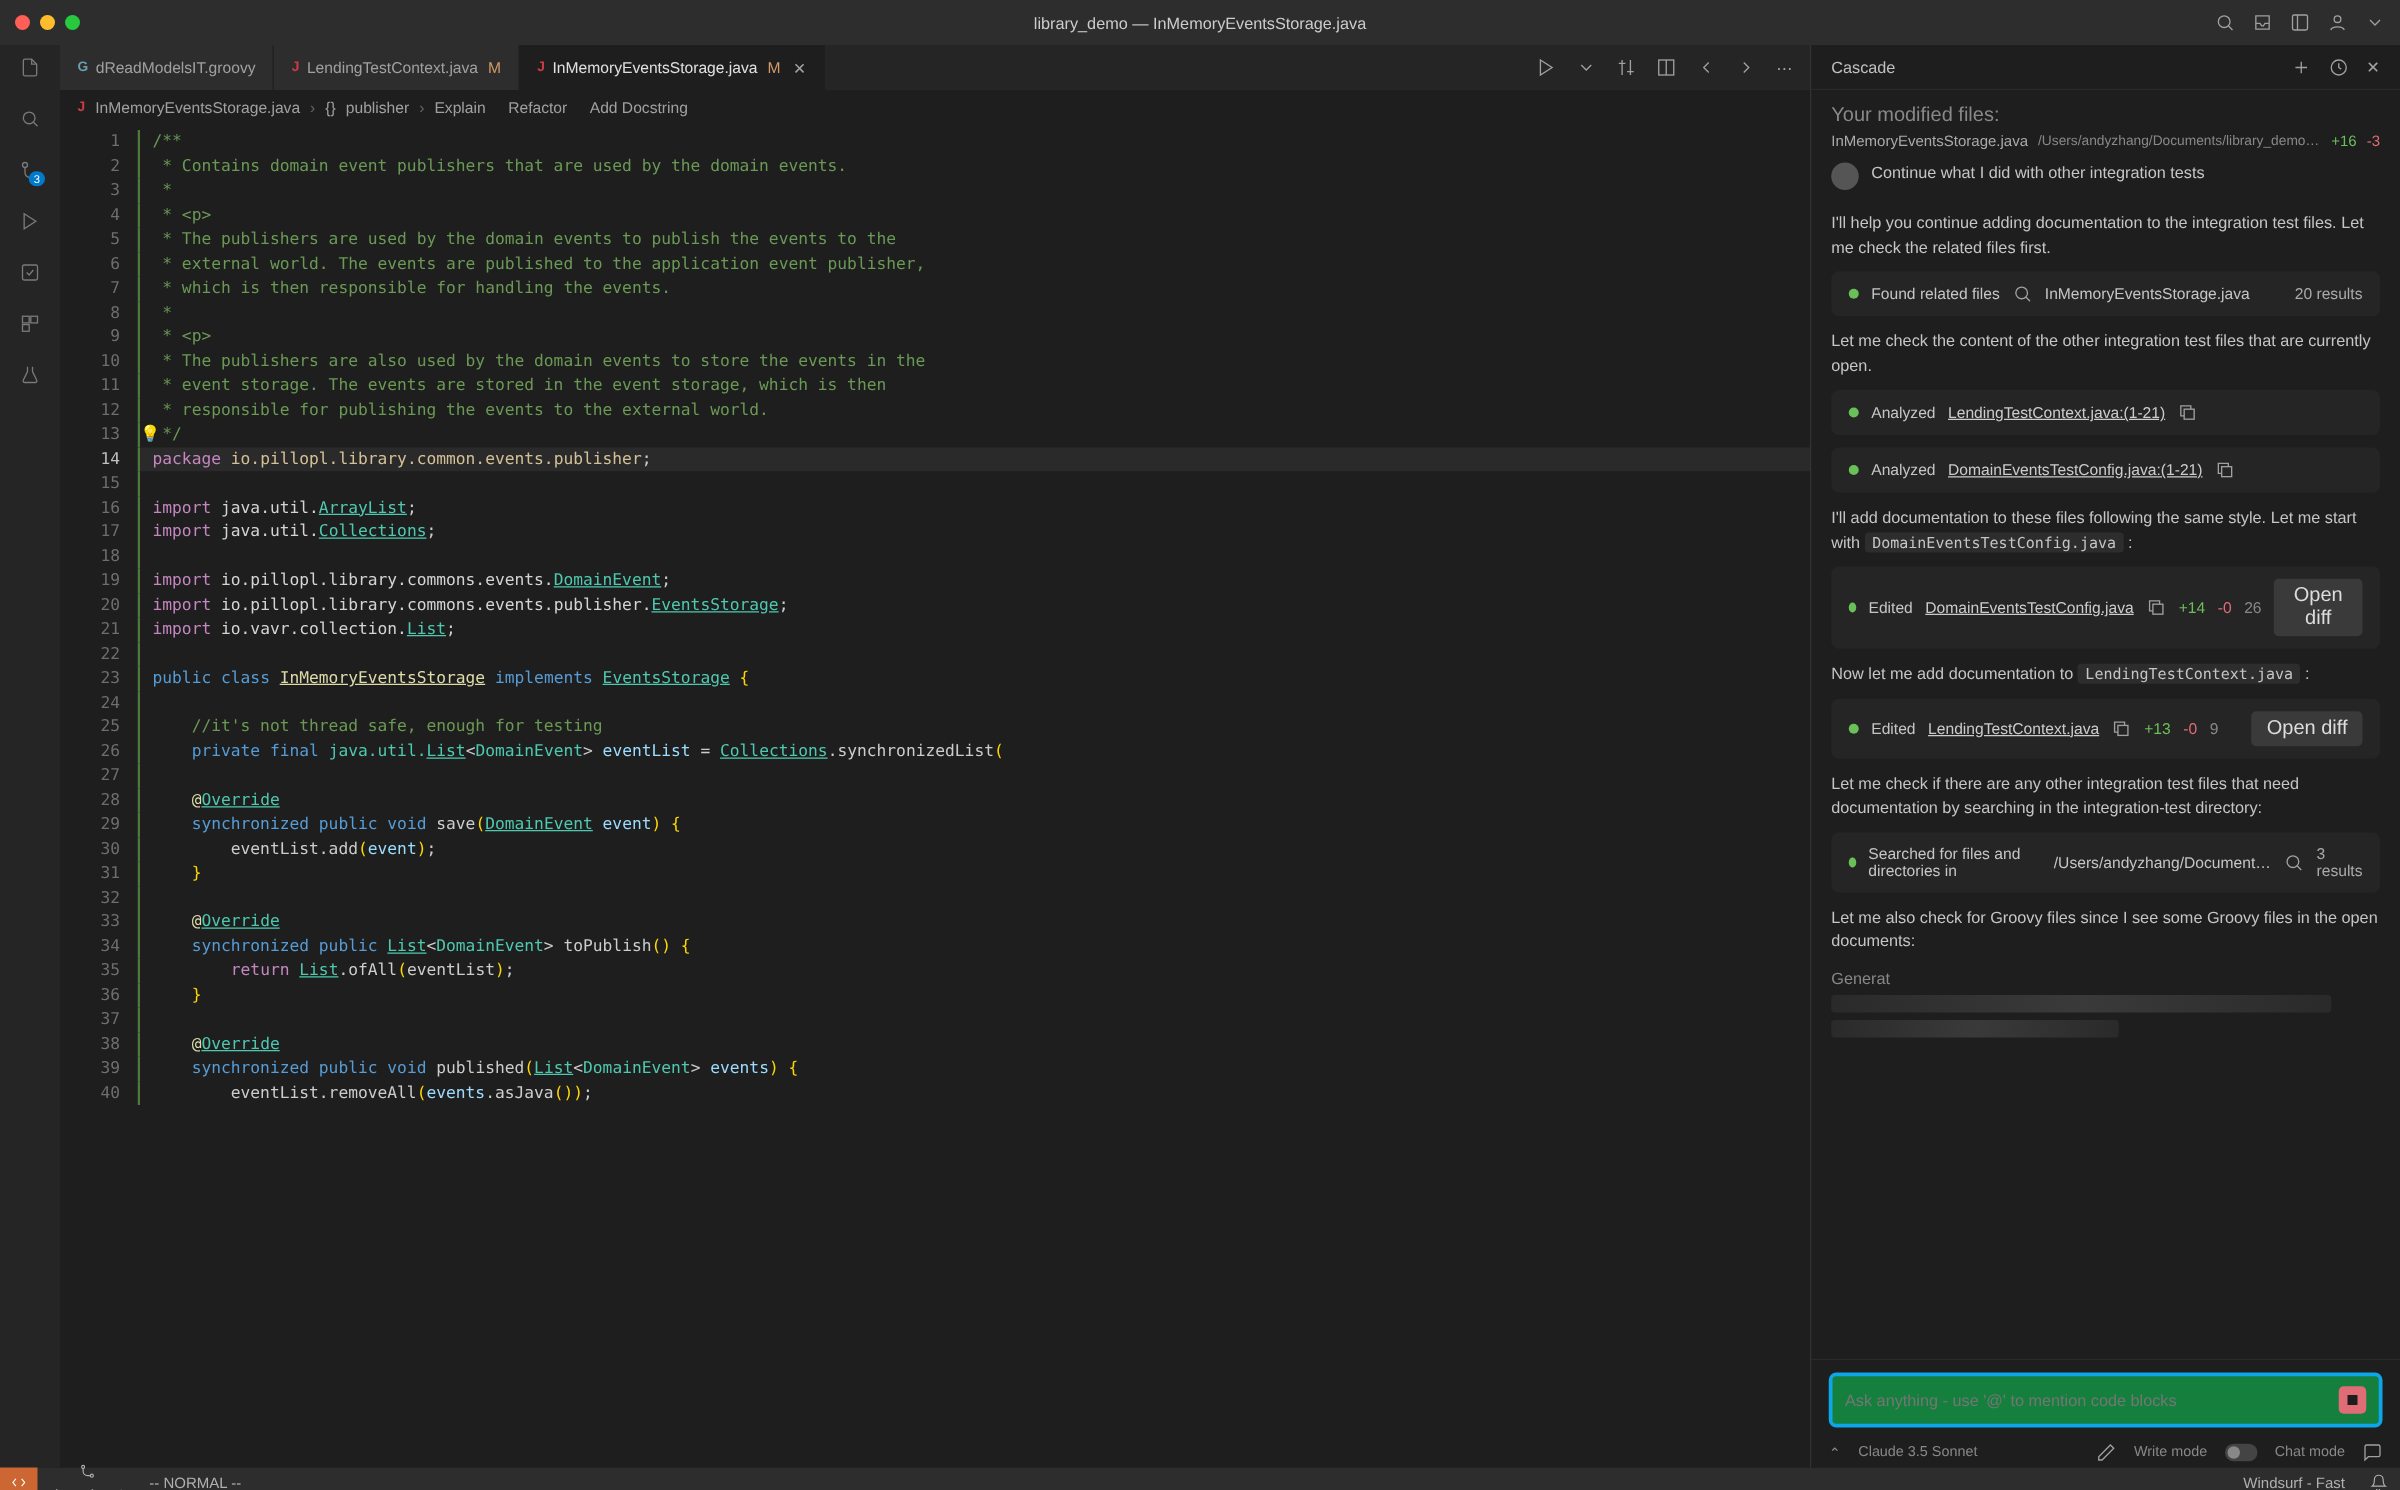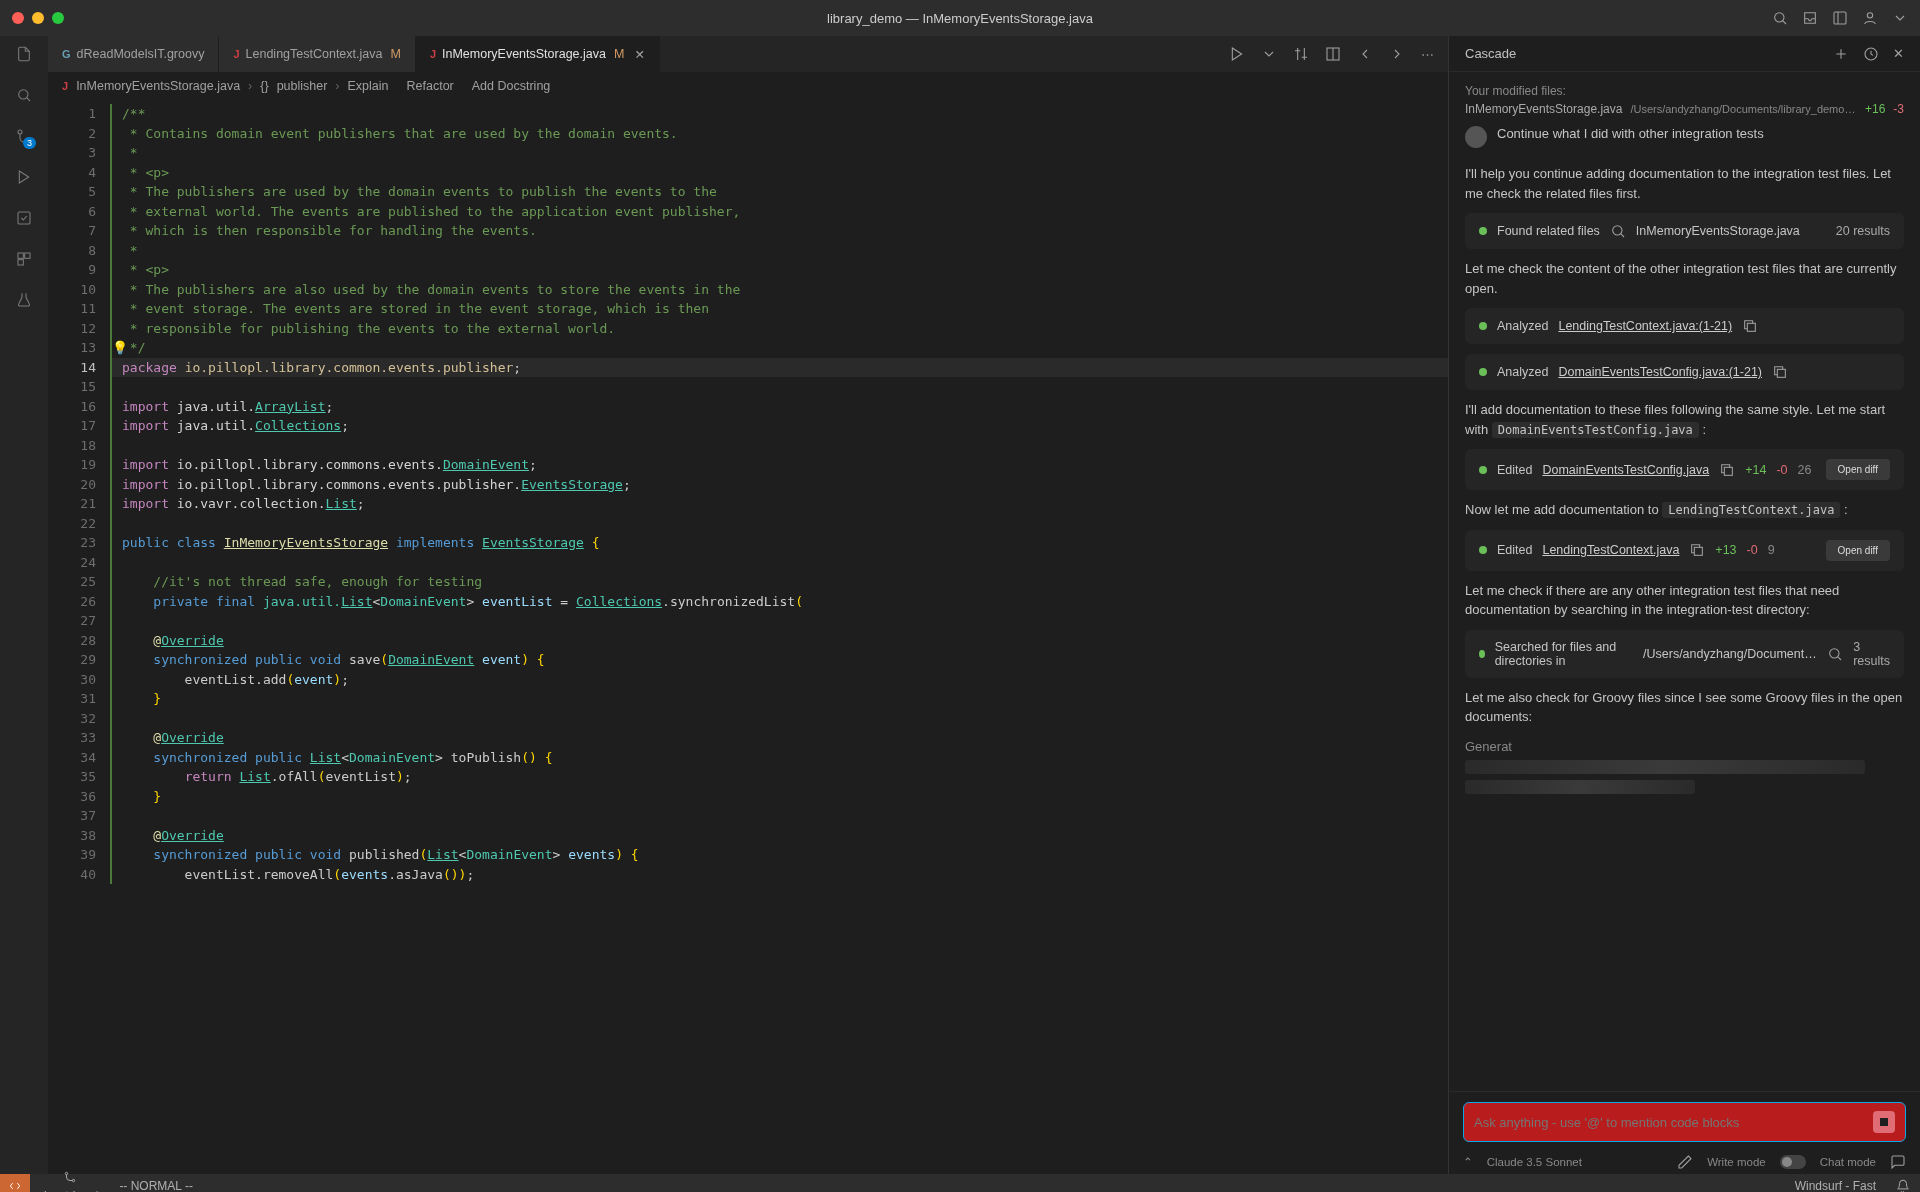--- a/index.html
+++ b/index.html
@@ -145,21 +145,21 @@
   display: flex;
   align-items: center;
   padding: 0 16px;
   color: #c0c0c0;
   border-bottom: 1px solid #2a2a2a;
 }
 .cascade-header-actions { margin-left: auto; display: flex; gap: 14px; }
 .cascade-body { flex: 1; overflow-y: auto; padding: 12px 16px; font-size: 13px; color: #c5c5c5; }
 .cascade-body::-webkit-scrollbar { width: 10px; }
 .cascade-body::-webkit-scrollbar-thumb { background: #3a3a3a; }
-.modified-header { color: #888; font-size: 12px; margin-bottom: 4px; }
+.modified-header { color: #888; font-size: 16px; margin-bottom: 4px; }
 .modified-file { font-size: 12px; color: #aaa; display: flex; gap: 8px; align-items: center; margin-bottom: 10px; }
 .file-path { color: #888; font-size: 11px; flex: 1; overflow: hidden; text-overflow: ellipsis; white-space: nowrap; }
 .stat-add { color: #6bbf59; }
 .stat-del { color: #e06c75; }
 
 .prompt-row { display: flex; gap: 10px; margin: 8px 0 16px; align-items: flex-start; }
 .avatar { width: 22px; height: 22px; border-radius: 50%; background: #555; flex-shrink: 0; }
 
 .tool-card {
   background: #252526;
@@ -174,21 +174,21 @@
 .tool-card .dot { width: 8px; height: 8px; border-radius: 50%; background: #6bbf59; }
 .tool-card .link { color: #ccc; text-decoration: underline; cursor: pointer; }
 .tool-card .results { margin-left: auto; color: #aaa; }
 .open-diff-btn {
   margin-left: auto;
   background: #3a3a3a;
   border: none;
   color: #ddd;
   padding: 5px 12px;
   border-radius: 4px;
-  font-size: 10px;
+  font-size: 16px;
   cursor: pointer;
 }
 .inline-code {
   background: #2d2d2d;
   padding: 1px 6px;
   border-radius: 3px;
   font-family: monospace;
   font-size: 12px;
 }
 .para { margin: 10px 0; line-height: 1.5; }
@@ -197,22 +197,22 @@
   height: 14px;
   background: linear-gradient(90deg,#2a2a2a,#3a3a3a,#2a2a2a);
   border-radius: 3px;
   margin: 6px 0;
 }
 .shimmer.w1 { width: 400px; }
 .shimmer.w2 { width: 230px; }
 
 .cascade-input-area { border-top: 1px solid #2a2a2a; padding: 10px 14px 6px; }
 .cascade-input {
-  background: #b91c1c;
-  border: 1px solid #0ea5e9;
+  background: #15803d;
+  border: 3px solid #0ea5e9;
   border-radius: 6px;
   display: flex;
   align-items: center;
   padding: 8px 10px;
 }
 .cascade-input input {
   flex: 1;
   background: transparent;
   border: none;
   outline: none;

